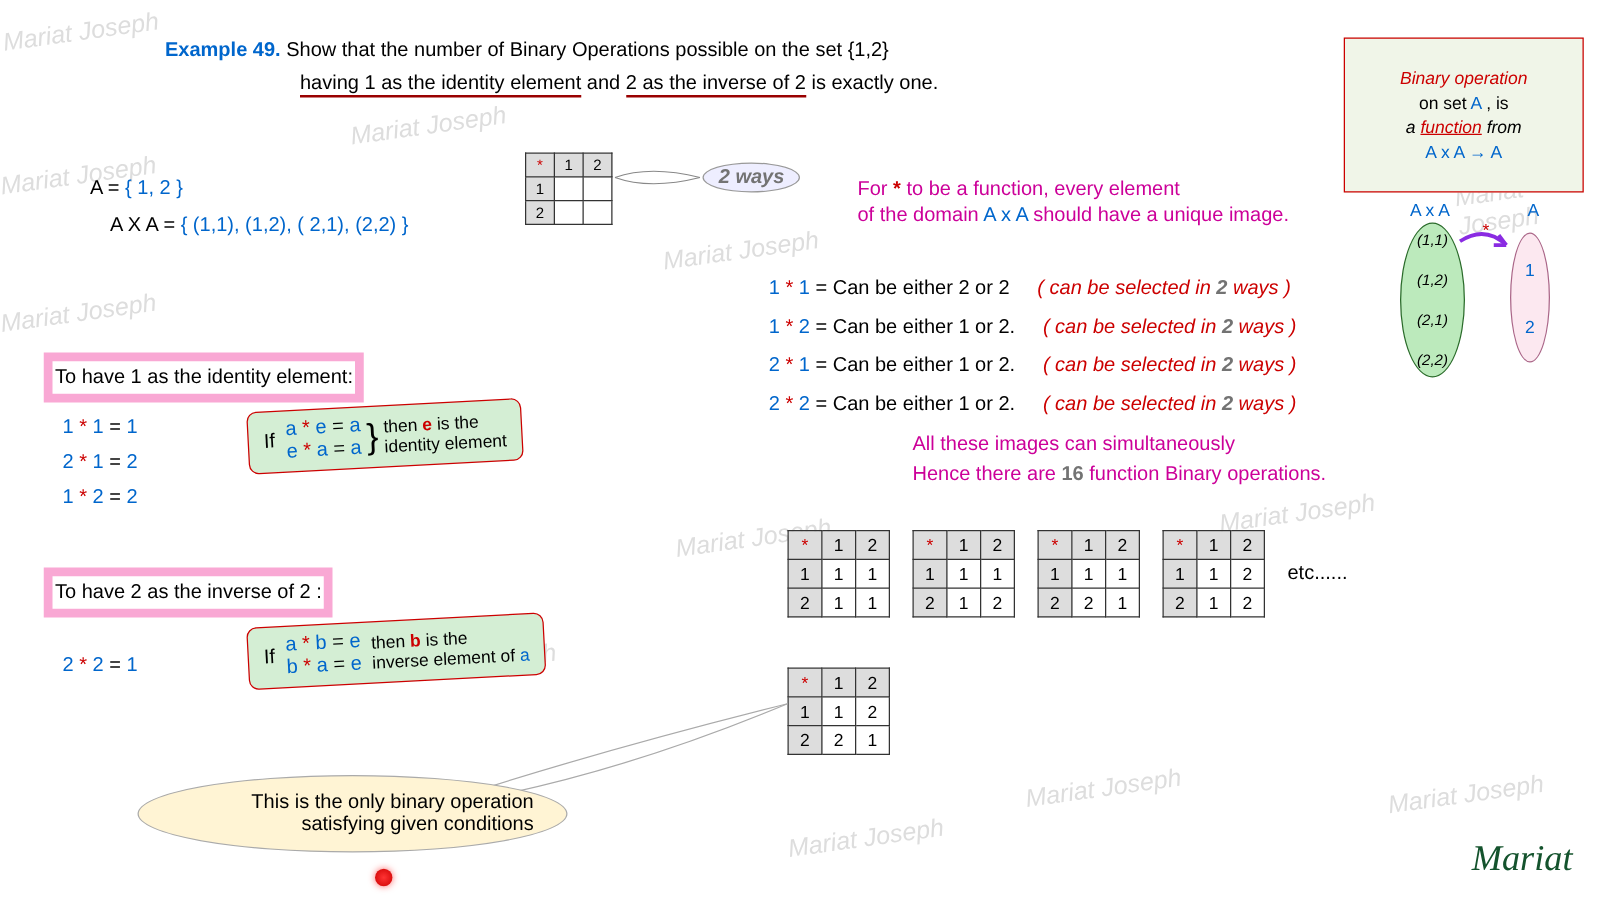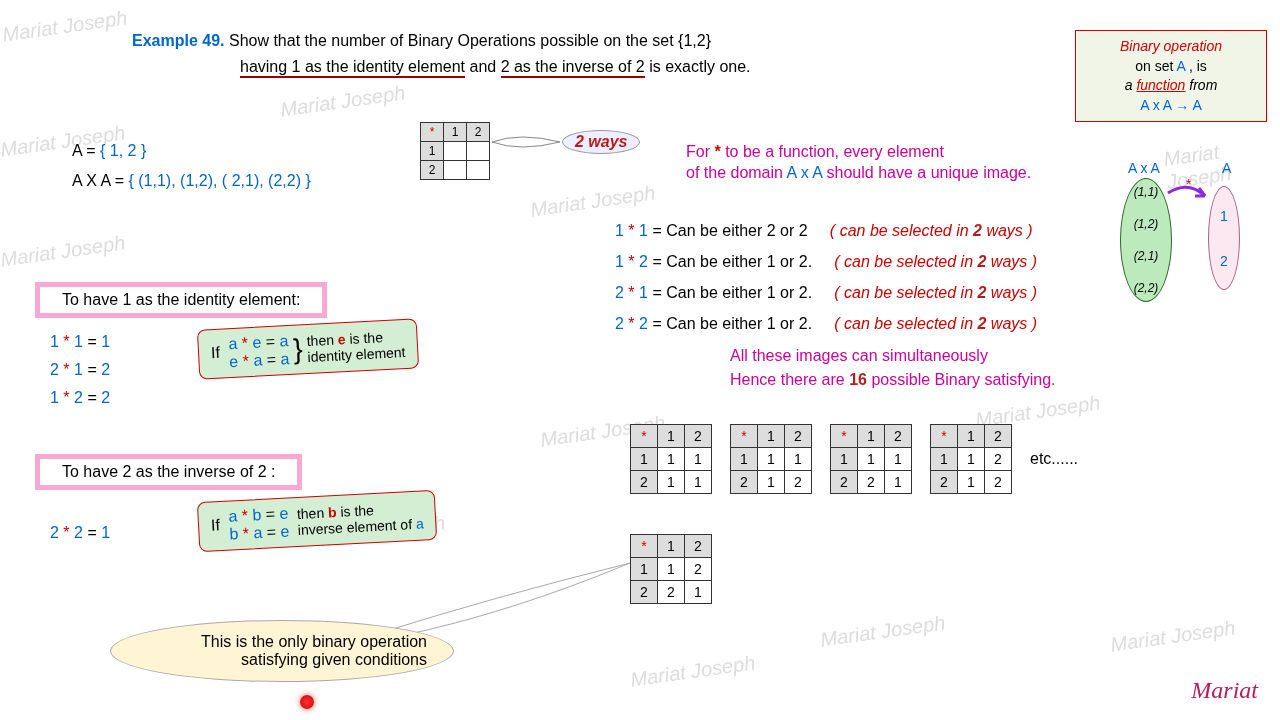--- a/index.html
+++ b/index.html
@@ -1,39 +1,39 @@
 <!DOCTYPE html>
 <html><head>
 <meta charset="utf-8">
 <style>
 body { margin:0; padding:0; width:1280px; height:720px; font-family:Arial,sans-serif; font-size:16px; position:relative; background:#fff; overflow:hidden; }
 .abs { position:absolute; }
 .blue { color:#0066cc; }
 .red { color:#cc0000; }
-.green { color:#b91c1c; }
+.green { color:#737373; }
 .pink { color:#cc0099; }
 .bold { font-weight:bold; }
 .italic { font-style:italic; }
 .underline { border-bottom:2px solid #990000; padding-bottom:1px; }
 .watermark { color:#ddd; font-style:italic; font-size:20px; transform:rotate(-8deg); pointer-events:none; }
-.box { border:5px solid #f9a8d4; padding:4px 22px; }
+.box { border:7px solid #f9a8d4; padding:4px 2px; }
 .greenbox { background:#d4eed4; border:1px solid #cc0000; border-radius:8px; padding:6px 12px; }
-.definbox { background:#f0f5e8; border:1px solid #cc0000; padding:6px 10px; font-size:14px; text-align:center; line-height:1.4; }
+.definbox { background:#f0f5e8; border:1px solid #cc0000; padding:22px 10px; font-size:14px; text-align:center; line-height:1.4; }
 table.op { border-collapse:collapse; font-size:12px; }
 table.op td, table.op th { border:1px solid #333; width:22px; height:18px; text-align:center; padding:0; }
 table.op th { background:#ddd; font-weight:normal; }
 table.ops { border-collapse:collapse; font-size:14px; }
 table.ops td, table.ops th { border:1px solid #333; width:26px; height:22px; text-align:center; padding:0; }
 table.ops th { background:#ddd; font-weight:normal; }
 .speech { background:#fff4d4; border:1px solid #aaa; border-radius:50%/50%; padding:12px 26px; text-align:right; font-size:16px; }
 .callout { background:#eef; border:1px solid #999; border-radius:50%; padding:2px 12px; font-style:italic; }
 .eqline { margin:3px 0; }
 .ovaldom { background:#bceabc; border:1px solid #2a6b2a; border-radius:50%/50%; width:50px; height:110px; display:flex; flex-direction:column; justify-content:space-between; align-items:center; font-size:12px; font-style:italic; padding:6px 0; }
 .ovalco { background:#fce8f0; border:1px solid #aa6688; border-radius:50%/50%; width:30px; height:90px; display:flex; flex-direction:column; justify-content:space-around; align-items:center; font-size:14px; padding:6px 0; }
-.signature { font-family:'Brush Script MT',cursive; color:#be185d; font-size:24px; font-style:italic; }
+.signature { font-family:'Brush Script MT',cursive; color:#14532d; font-size:29px; font-style:italic; }
 </style>
 </head>
 <body>
 
 <div class="abs watermark" style="left:2px;top:15px">Mariat Joseph</div>
 <div class="abs watermark" style="left:0px;top:130px">Mariat Joseph</div>
 <div class="abs watermark" style="left:0px;top:240px">Mariat Joseph</div>
 <div class="abs watermark" style="left:280px;top:90px">Mariat Joseph</div>
 <div class="abs watermark" style="left:320px;top:520px">Mariat Joseph</div>
 <div class="abs watermark" style="left:530px;top:190px">Mariat Joseph</div>
@@ -55,21 +55,21 @@
 <div class="abs definbox" style="left:1075px;top:30px;width:170px">
   <div class="red italic">Binary operation</div>
   <div><span>on set </span><span class="blue">A</span><span> , is</span></div>
   <div><span class="italic">a </span><span class="red italic" style="text-decoration:underline">function</span><span class="italic">  from</span></div>
   <div class="blue">A x A → A</div>
 </div>
 
 <div class="abs" style="left:72px;top:142px">
   <span>A = </span><span class="blue">{ 1, 2 }</span>
 </div>
-<div class="abs" style="left:72px;top:172px">
+<div class="abs" style="left:88px;top:172px">
   <span>A X A = </span><span class="blue">{ (1,1), (1,2), ( 2,1), (2,2) }</span>
 </div>
 
 <div class="abs" style="left:420px;top:122px">
   <table class="op">
       <tbody>
         <tr>
           <th class="red bold">*</th>
           <th>1</th>
           <th>2</th>
@@ -118,21 +118,21 @@
 
 <div class="abs" style="left:615px;top:214px;line-height:28px">
   <div class="eqline"><span class="blue">1</span> <span class="red">*</span> <span class="blue">1</span>  <span>=</span> <span>Can be either 2 or 2</span> &nbsp;&nbsp;&nbsp; <span class="red italic">( can be selected in </span><span class="green bold italic">2</span><span class="red italic"> ways )</span></div>
   <div class="eqline"><span class="blue">1</span> <span class="red">*</span> <span class="blue">2</span>  <span>=</span> <span>Can be either 1 or 2.</span> &nbsp;&nbsp;&nbsp; <span class="red italic">( can be selected in </span><span class="green bold italic">2</span><span class="red italic"> ways )</span></div>
   <div class="eqline"><span class="blue">2</span> <span class="red">*</span> <span class="blue">1</span>  <span>=</span> <span>Can be either 1 or 2.</span> &nbsp;&nbsp;&nbsp; <span class="red italic">( can be selected in </span><span class="green bold italic">2</span><span class="red italic"> ways )</span></div>
   <div class="eqline"><span class="blue">2</span> <span class="red">*</span> <span class="blue">2</span>  <span>=</span> <span>Can be either 1 or 2.</span> &nbsp;&nbsp;&nbsp; <span class="red italic">( can be selected in </span><span class="green bold italic">2</span><span class="red italic"> ways )</span></div>
 </div>
 
 <div class="abs" style="left:730px;top:344px;line-height:24px">
   <div class="pink">All these images can simultaneously</div>
-  <div><span class="pink">Hence  there  are  </span><span class="green bold">16</span><span class="pink">  possible Binary satisfying.</span></div>
+  <div><span class="pink">Hence  there  are  </span><span class="green bold">16</span><span class="pink">  function Binary operations.</span></div>
 </div>
 
 <div class="abs box" style="left:35px;top:282px">To have 1 as  the identity element:</div>
 <div class="abs" style="left:50px;top:328px;line-height:28px">
   <div><span class="blue">1</span> <span class="red">*</span> <span class="blue">1</span>  = <span class="blue">1</span></div>
   <div><span class="blue">2</span> <span class="red">*</span> <span class="blue">1</span>  = <span class="blue">2</span></div>
   <div><span class="blue">1</span> <span class="red">*</span> <span class="blue">2</span>  = <span class="blue">2</span></div>
 </div>
 <div class="abs greenbox" style="left:198px;top:324px;transform:rotate(-3deg)">
   <span>If</span>&nbsp;

